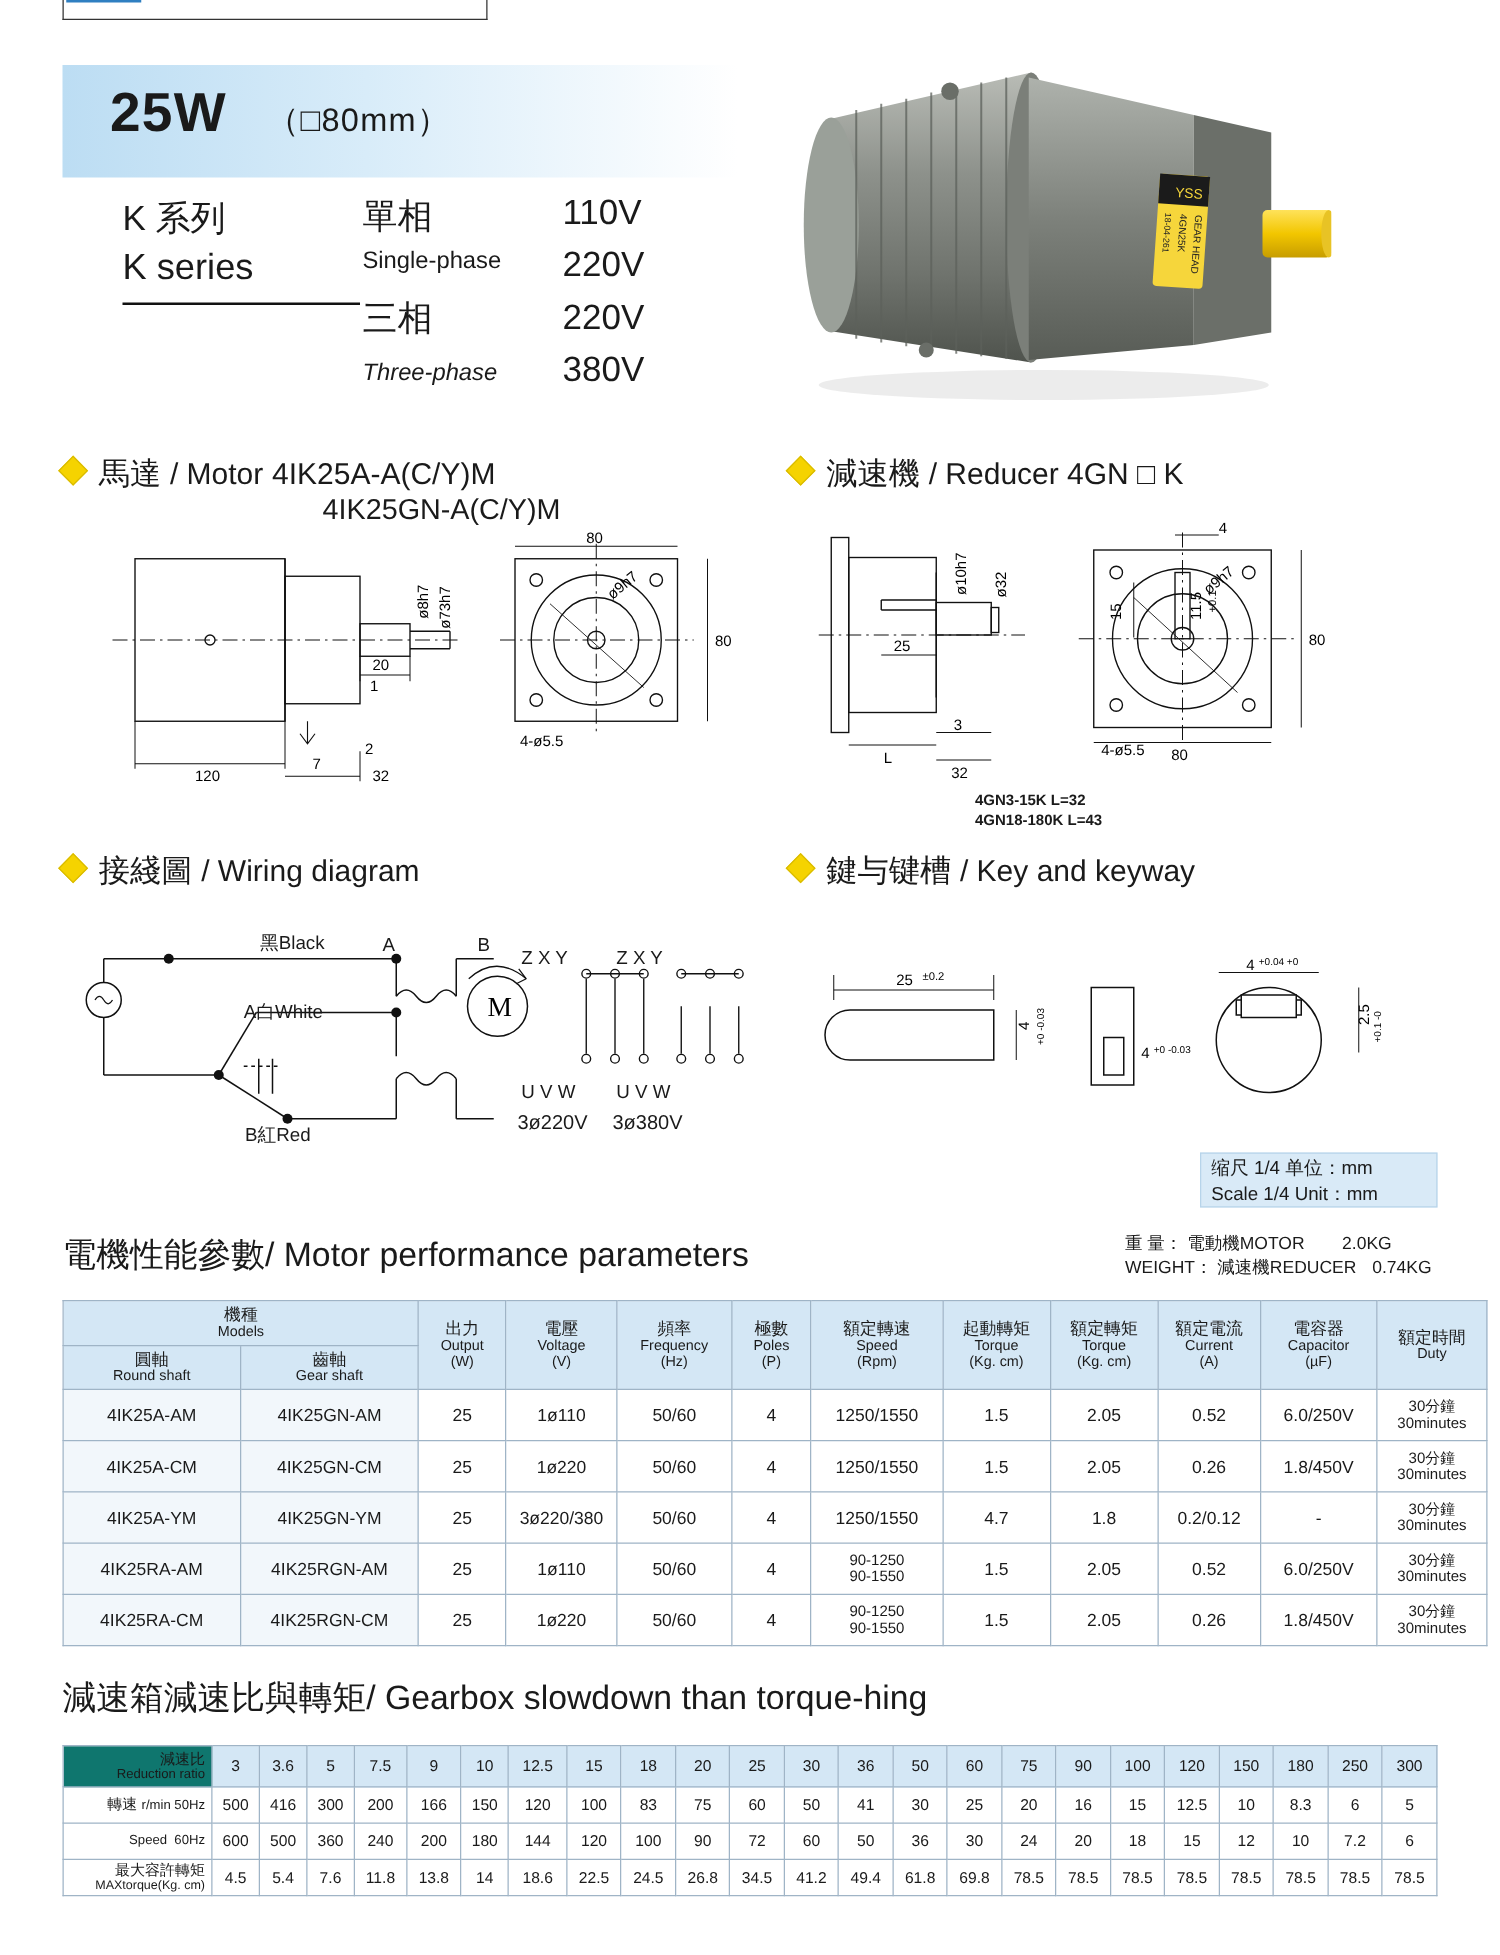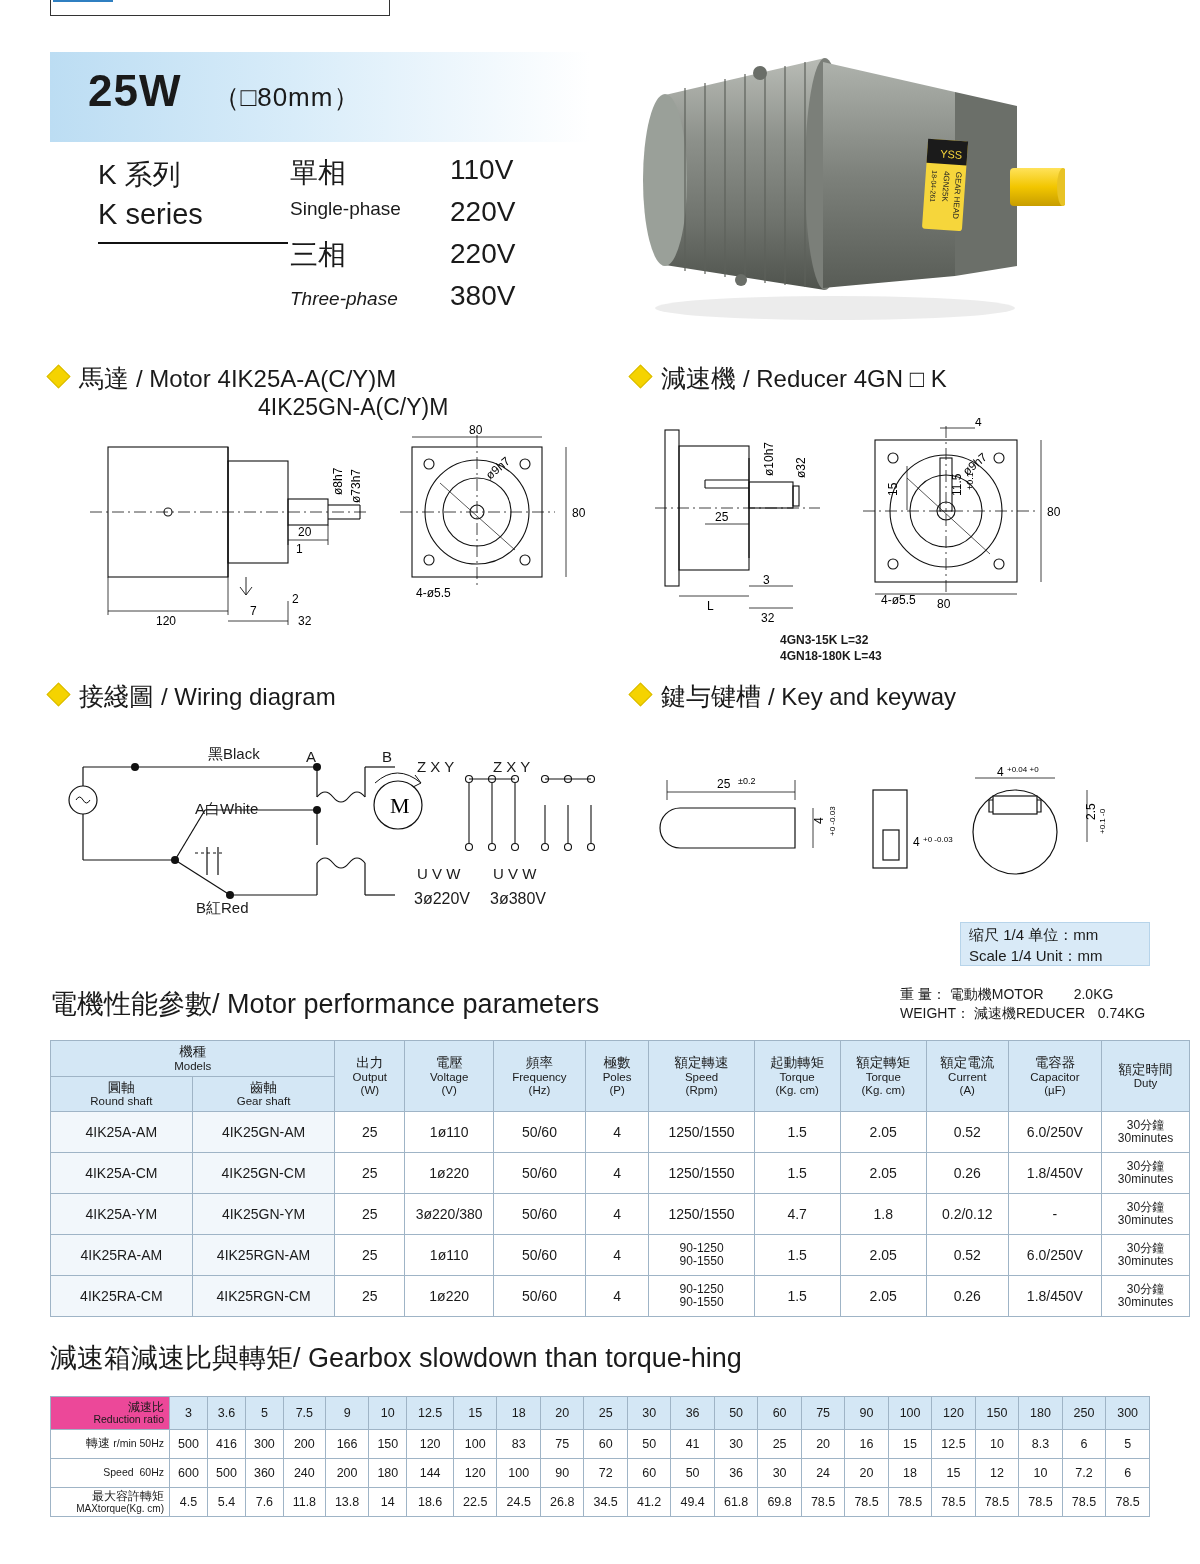--- a/index.html
+++ b/index.html
@@ -59,21 +59,21 @@
   .hdr .cn{font-size:13.5px;}
   .hdr .en{font-size:11.5px;}
 
   #perf-table{left:50px;top:1040px;width:1140px;}
   #perf-table td{height:38px;font-size:14px;}
   #perf-table td.two{font-size:12px;line-height:1.15;}
   #perf-table .rowlab{background:#f2f7fb;}
 
   #gear-table{left:50px;top:1396px;width:1100px;}
   #gear-table td{height:26px;font-size:12.5px;}
-  #gear-table .rowhdr{background:#ec4899;font-size:12px;line-height:1.1;text-align:right;padding-right:5px;width:112px;}
+  #gear-table .rowhdr{background:#0f766e;font-size:12px;line-height:1.1;text-align:right;padding-right:5px;width:112px;}
   #gear-table .rowhdr2{background:#ffffff;font-size:12px;line-height:1.1;text-align:right;padding-right:5px;}
 
   .wiring-lbl{position:absolute;font-size:15px;}
 </style>
 </head>
 <body>
 
 <div id="top-crop">
   <div class="blue"></div>
 </div>

